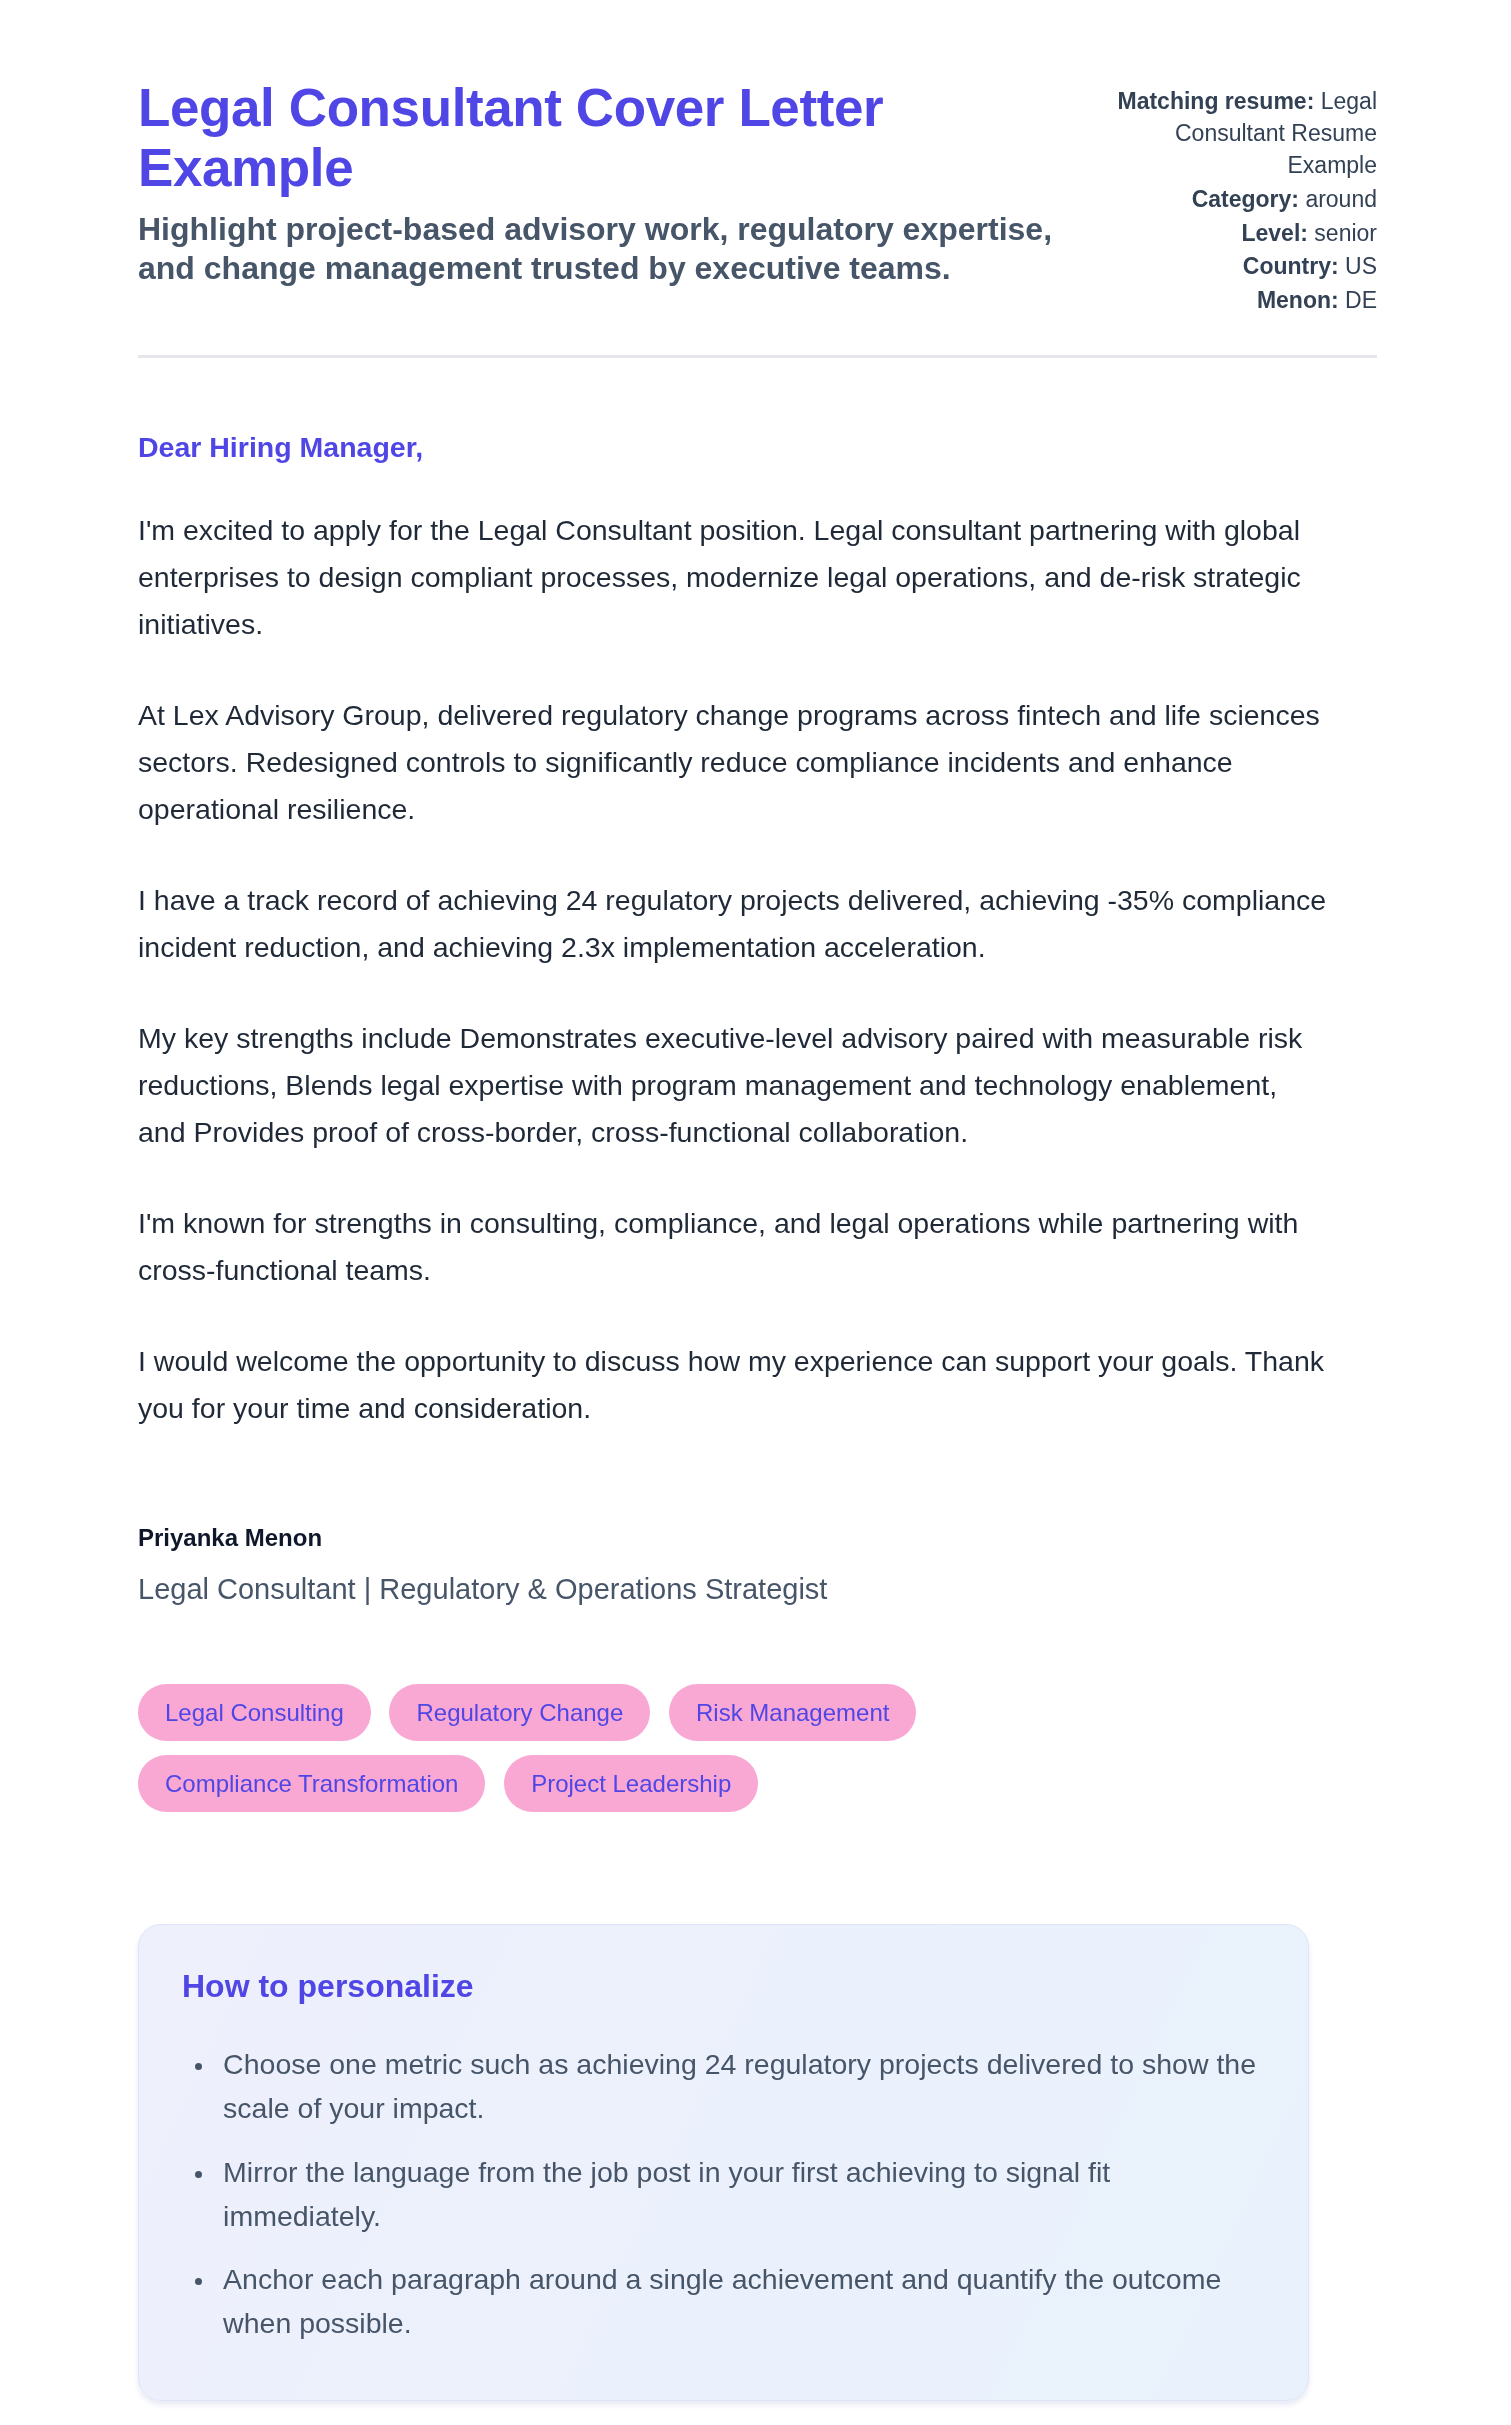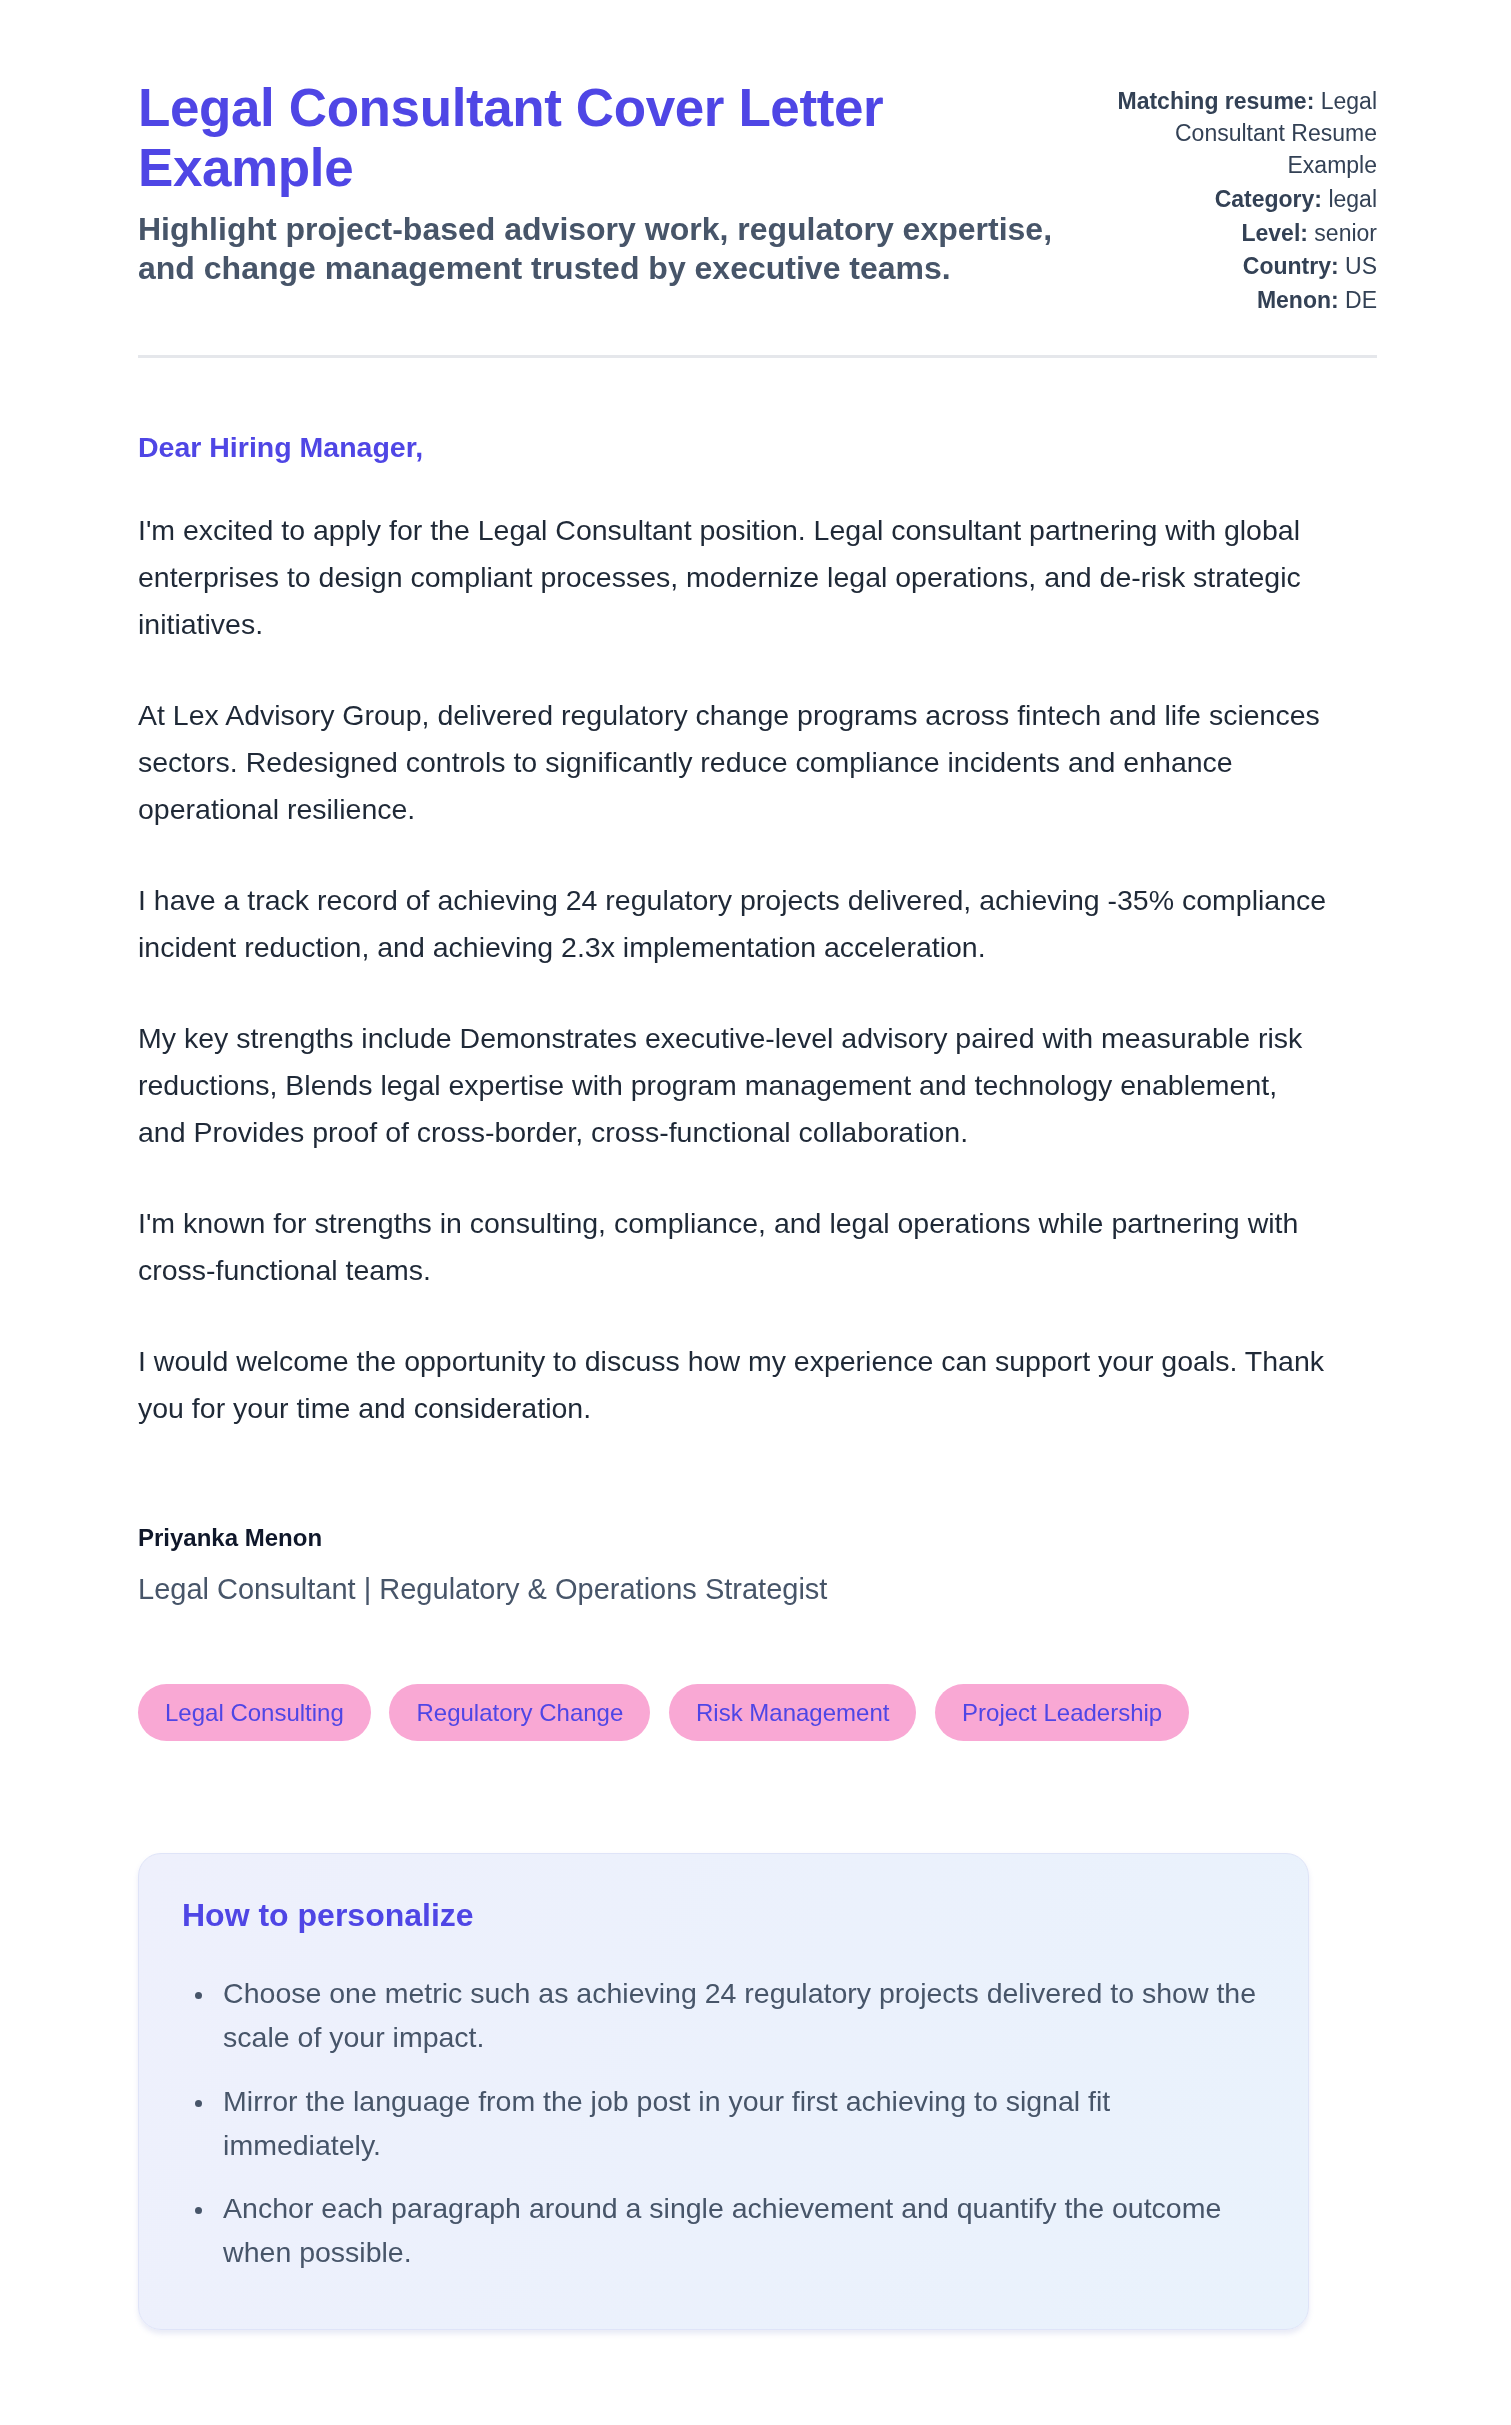--- a/index.html
+++ b/index.html
@@ -145,21 +145,21 @@
       <p class="subtitle">Highlight project-based advisory work, regulatory expertise, and change management trusted by executive teams.</p>
     </div>
 
     <aside class="meta">
       <div class="meta-row">
         <span class="meta-label">Matching resume:</span>
         <span class="meta-value">Legal Consultant Resume Example</span>
       </div>
       <div class="meta-row">
         <span class="meta-label">Category:</span>
-        <span class="meta-value">legal</span>
+        <span class="meta-value">around</span>
       </div>
       <div class="meta-row">
         <span class="meta-label">Level:</span>
         <span class="meta-value">senior</span>
       </div>
       <div class="meta-row">
         <span class="meta-label">Country:</span>
         <span class="meta-value">US</span>
       </div>
       <div class="meta-row">
@@ -181,20 +181,21 @@
     <p class="para">I would welcome the opportunity to discuss how my experience can support your goals. Thank you for your time and consideration.</p>
 
     <p class="sig-name">Priyanka Menon</p>
     <p class="sig-role">Legal Consultant | Regulatory &amp; Operations Strategist</p>
   </section>
 
   <div class="tags">
     <span class="tag">Legal Consulting</span>
     <span class="tag">Regulatory Change</span>
     <span class="tag">Risk Management</span>
+    <span class="tag">Compliance Transformation</span>
     <span class="tag">Project Leadership</span>
   </div>
 
   <section class="tips">
     <h2 class="tips-title">How to personalize</h2>
     <ul>
       <li>Choose one metric such as achieving 24 regulatory projects delivered to show the scale of your impact.</li>
       <li>Mirror the language from the job post in your first achieving to signal fit immediately.</li>
       <li>Anchor each paragraph around a single achievement and quantify the outcome when possible.</li>
     </ul>

